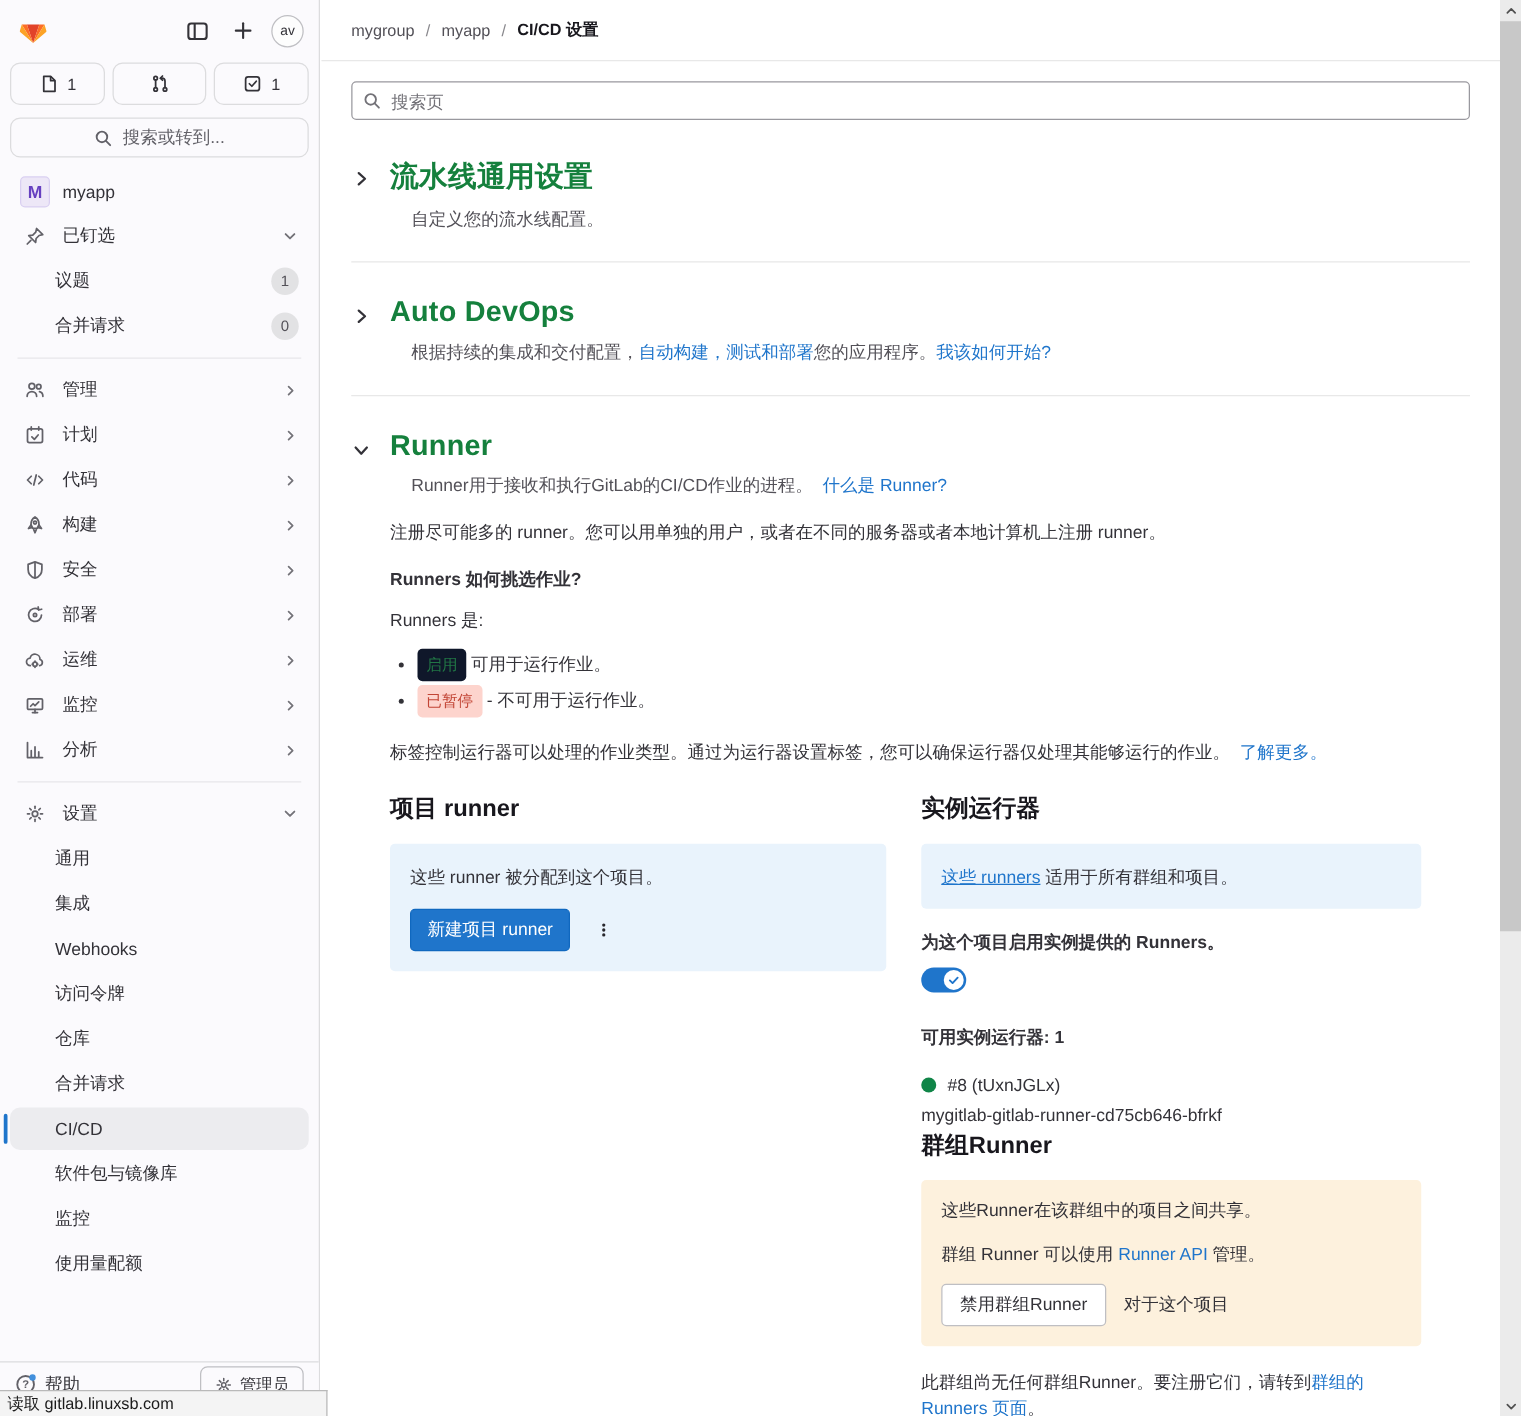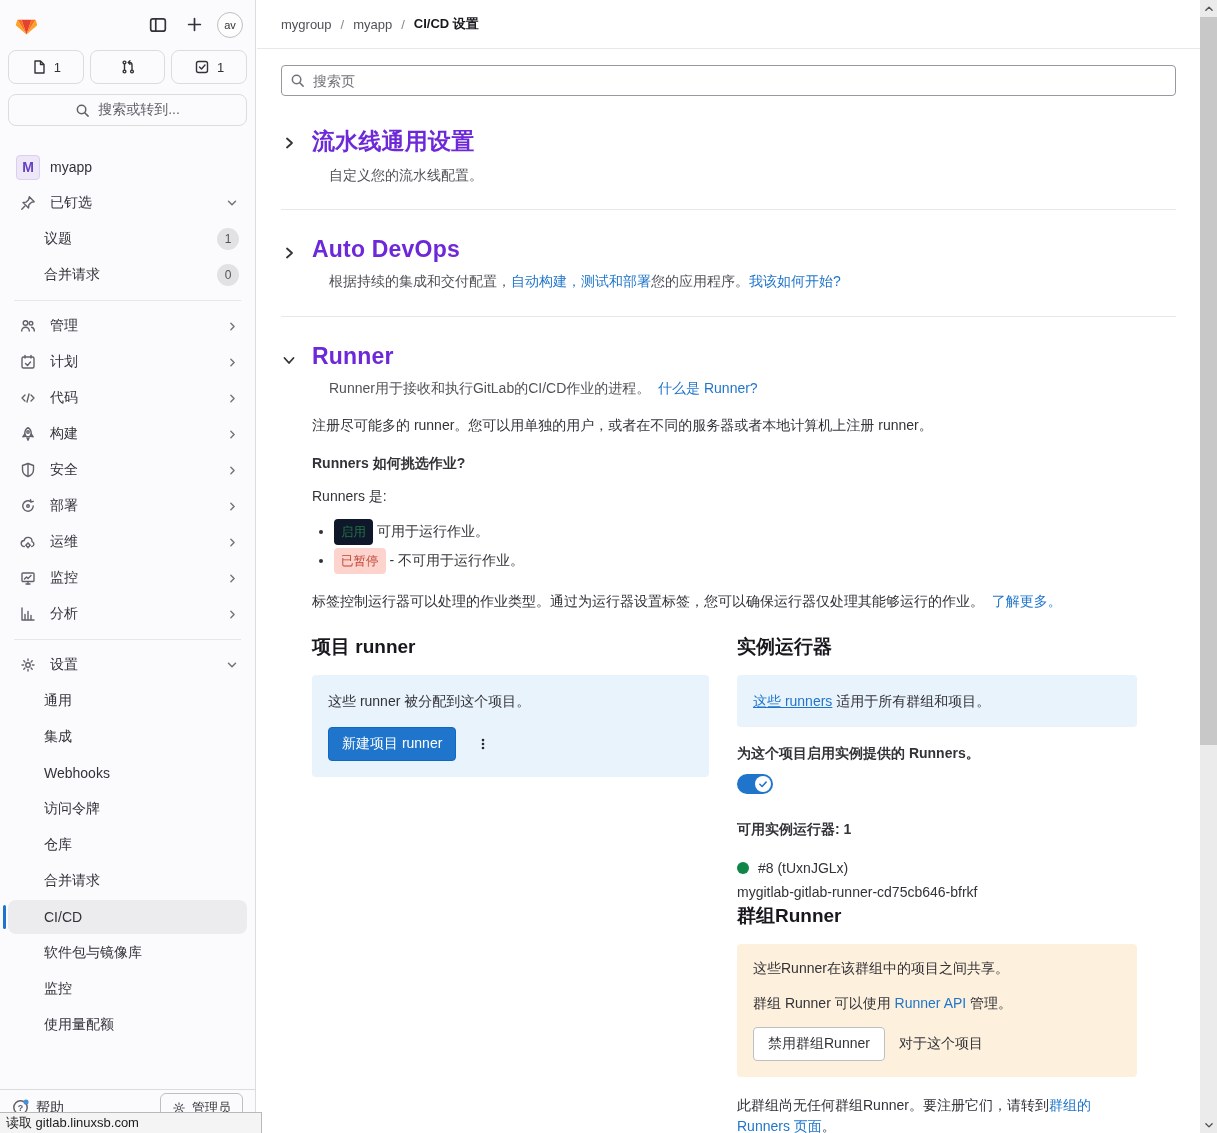--- a/index.html
+++ b/index.html
@@ -16,21 +16,21 @@
     background:#fbfafd; border-right:1px solid #dcdcde; }
   .sb-header { display:flex; align-items:center; gap:10px; padding:11px 12px 5px 13px; }
   .sb-header .spacer { flex:1; }
   .icon-btn { width:26px; height:26px; display:flex; align-items:center; justify-content:center;
     border:none; background:transparent; border-radius:4px; cursor:pointer; }
   .avatar-user { width:26px; height:26px; border-radius:50%; border:1px solid #bfbfc3;
     background:#fdfdfd; font-size:11px; color:#333238; display:flex; align-items:center; justify-content:center; }
   .sb-counts { display:flex; gap:6px; padding:7px 8px 0; }
   .count-btn { flex:1; height:34px; border:1px solid #dcdcde; border-radius:8px; background:#fbfafd;
     display:flex; align-items:center; justify-content:center; gap:7px; font-size:13px; color:#333238; cursor:pointer; }
-  .sb-search { margin:10px 8px 20px; height:32px; border:1px solid #dcdcde; border-radius:8px;
+  .sb-search { margin:10px 8px 6px; height:32px; border:1px solid #dcdcde; border-radius:8px;
     background:#fbfafd; display:flex; align-items:center; justify-content:center; gap:8px;
     color:#626168; font-size:14px; cursor:pointer; }
   .sb-body { padding:4px 8px 0; }
   .sb-label { padding:12px 8px 10px; font-weight:700; font-size:13px; color:#28272d; }
   .sb-item { position:relative; display:flex; align-items:center; height:34px; padding:0 8px;
     border-radius:8px; gap:10px; margin-bottom:2px; color:#333238; cursor:pointer; }
   .sb-item .ic { width:24px; display:flex; justify-content:center; flex-shrink:0; }
   .sb-item .lbl { flex:1; white-space:nowrap; overflow:hidden; }
   .sb-item.sub { padding-left:36px; }
   .sb-item.active { background:#ececef; }
@@ -59,21 +59,21 @@
   .page-search input { width:100%; height:31px; border:1px solid #99989e; border-radius:4px;
     padding:0 10px 0 31px; font-size:14px; color:#333238; background:#fff;
     font-family:"Liberation Sans","DejaVu Sans",sans-serif; }
   .page-search input::placeholder { color:#737278; }
   .page-search .mag { position:absolute; left:9px; top:8px; }
 
   .section { padding:26px 0 24px; border-bottom:1px solid #e8e8e8; display:flex; gap:15px; }
   .section:last-child { border-bottom:none; }
   .sec-chev { width:16px; padding-top:9px; flex-shrink:0; cursor:pointer; }
   .sec-body { flex:1; min-width:0; }
-  h2.sec-title { font-size:23px; font-weight:700; color:#6d28d9; margin:0 0 8px; letter-spacing:.2px; }
+  h2.sec-title { font-size:23px; font-weight:700; color:#15803d; margin:0 0 8px; letter-spacing:.2px; }
   .sec-desc { color:#535158; line-height:1.45;margin-left:17px; }
   a.lnk { color:#1f75cb; text-decoration:none; cursor:pointer; }
   .para { margin-top:17px; line-height:1.5; color:#333238; }
   .para.bold { font-weight:700; }
   ul.runner-list { margin:12px 0 0 22px; line-height:24px; }
   ul.runner-list li { margin-bottom:3px; }
   .badge { display:inline-block; padding:1px 7px; border-radius:4px; font-size:12.5px; }
   .badge.success { background:#0f172a; color:#217645; }
   .badge.danger { background:#fdd4cd; color:#c24535; }
 

